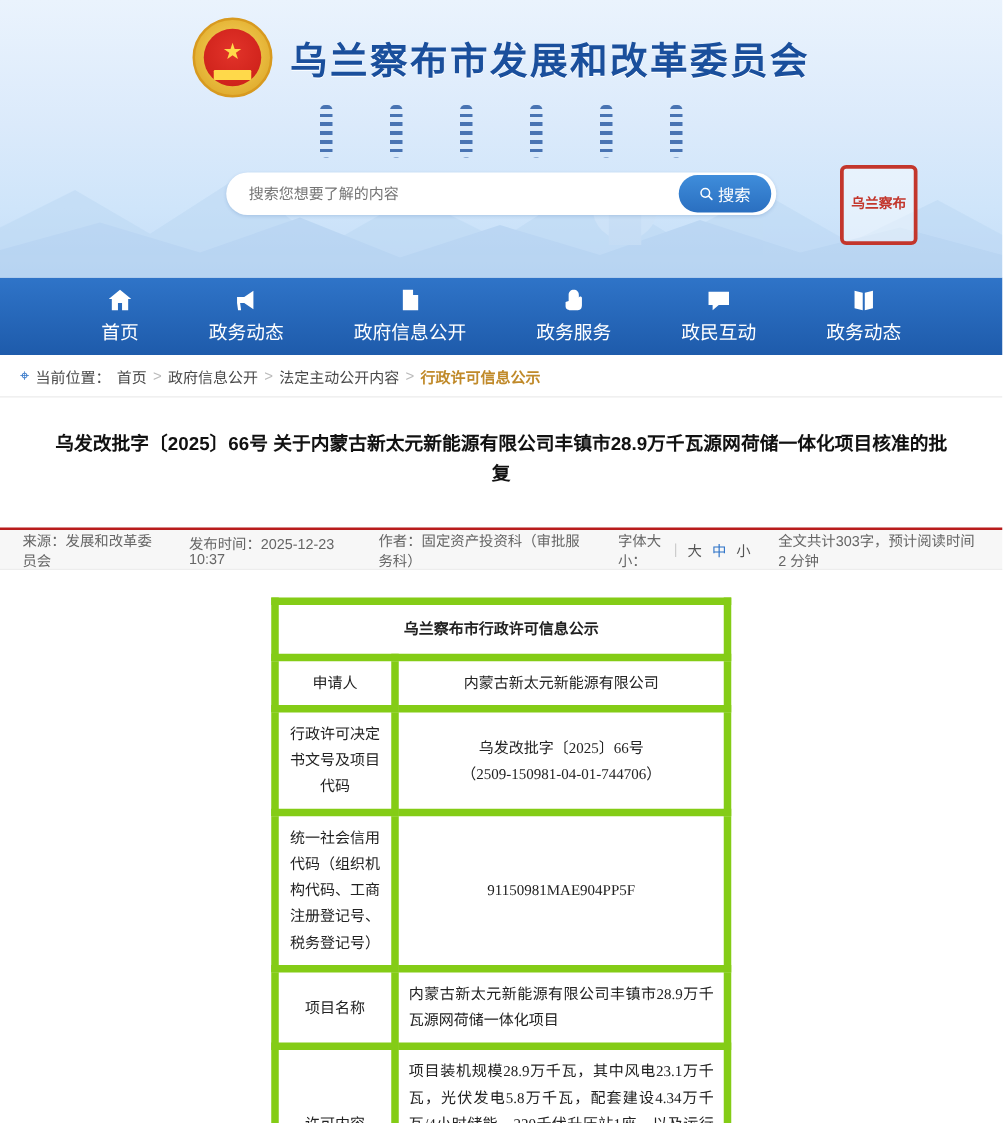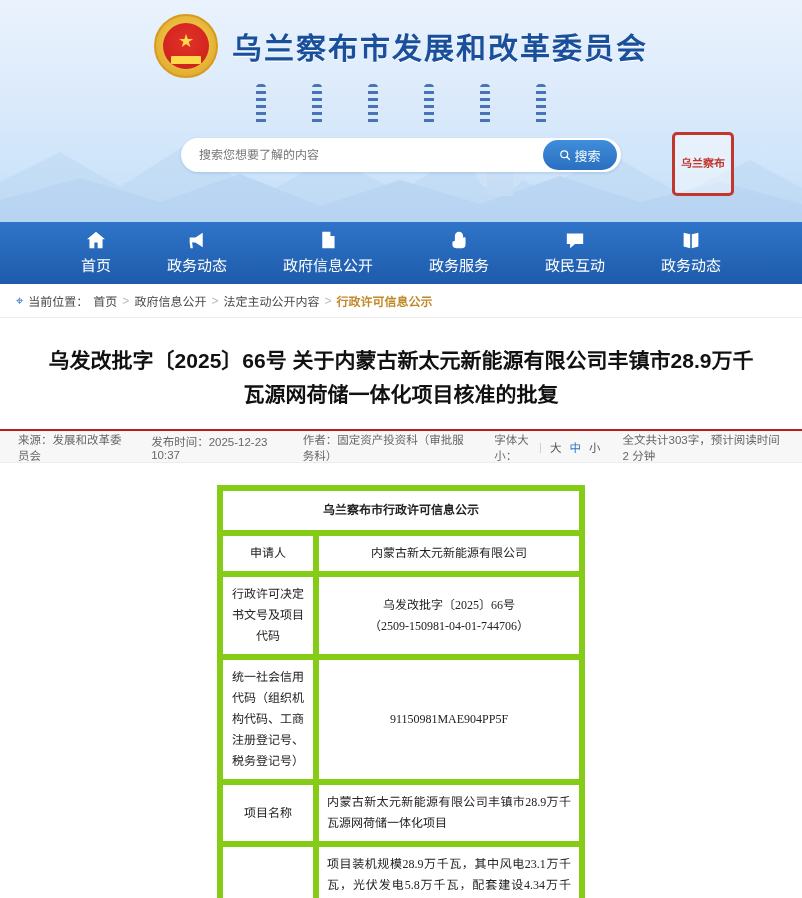--- a/index.html
+++ b/index.html
@@ -146,26 +146,26 @@
     border-bottom: 1px solid #ececec;
   }
   .crumb .home-ic { color: #2f74c8; font-size: 13px; }
   .crumb .sep { color: #bbb; }
   .crumb a { color: #4a4a4a; text-decoration: none; }
   .crumb .current { color: #c08a2a; font-weight: bold; }
 
   
   .article { padding: 18px 40px 0; }
   .art-title {
-    font-size: 21px;
+    font-size: 15px;
     font-weight: bold;
     color: #111;
     text-align: center;
     line-height: 1.6;
-    margin: 8px 0 18px;
+    margin: 8px 0 30px;
   }
   .meta {
     background: #f7f7f7;
     border-top: 2px solid #b91c1c;
     border-bottom: 1px solid #ededed;
     height: 34px;
     display: flex; align-items: center;
     font-size: 11.5px; color: #666;
     padding: 0 18px;
     gap: 26px;

